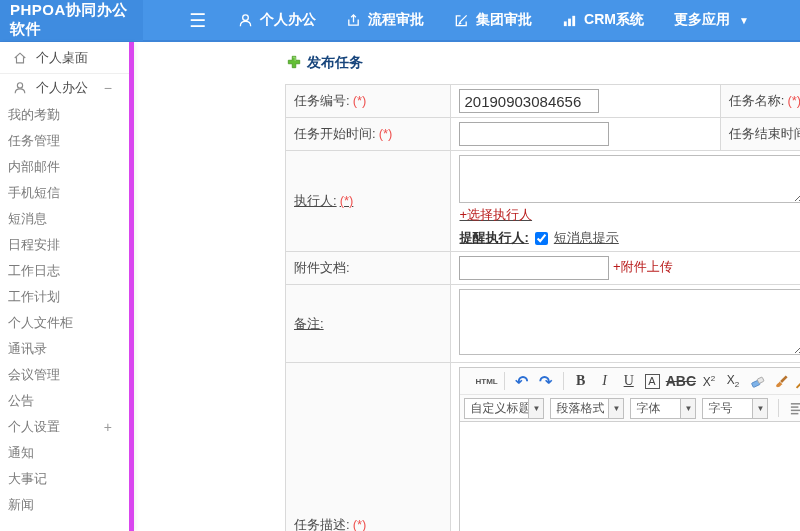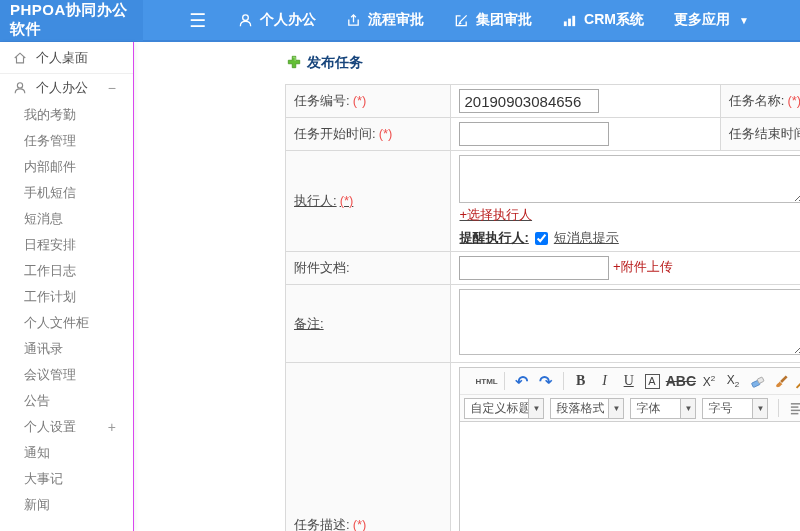--- a/index.html
+++ b/index.html
@@ -14,26 +14,26 @@
           padding-left:10px; font-size:15px; font-weight:bold; letter-spacing:0.5px; }
   .hamburger { margin-left:46px; font-size:19px; cursor:pointer; line-height:1; }
   .topnav { display:flex; align-items:center; margin-left:32px; column-gap:30px; }
   .topnav-item { display:flex; align-items:center; gap:7px; font-size:14px; font-weight:600;
                  cursor:pointer; white-space:nowrap; }
   .topnav-item svg { display:block; }
   .caret { font-size:10px; margin-left:2px; }
 
   
   .sidebar { position:absolute; left:0; top:42px; width:134px; bottom:0; background:#fff;
-             border-right:1px solid #d946ef; box-shadow:2px 0 4px rgba(0,0,0,0.05); }
+             border-right:5px solid #d946ef; box-shadow:2px 0 4px rgba(0,0,0,0.05); }
   .side-item { height:28px; display:flex; align-items:center; padding-left:13px;
                font-size:13px; color:#4a4a4a; cursor:pointer; position:relative; }
   .side-item.first { border-bottom:1px solid #efefef; height:32px; }
   .side-item .s-ico { width:15px; margin-right:8px; display:flex; align-items:center; }
-  .side-sub { height:26px; display:flex; align-items:center; padding-left:24px;
+  .side-sub { height:26px; display:flex; align-items:center; padding-left:8px;
               font-size:13px; color:#7b7b7b; cursor:pointer; position:relative; }
   .toggle { position:absolute; right:17px; top:50%; transform:translateY(-50%);
             color:#9a9a9a; font-size:14px; }
 
   
   .content { position:absolute; left:144px; top:42px; right:0; bottom:0; background:#fff;
              overflow:hidden; }
   .form-wrap { position:absolute; left:141px; top:10px; width:830px; }
   .page-title { display:flex; align-items:center; gap:6px; font-size:14px; font-weight:bold;
                 color:#17457c; margin:2px 0 12px 2px; }

